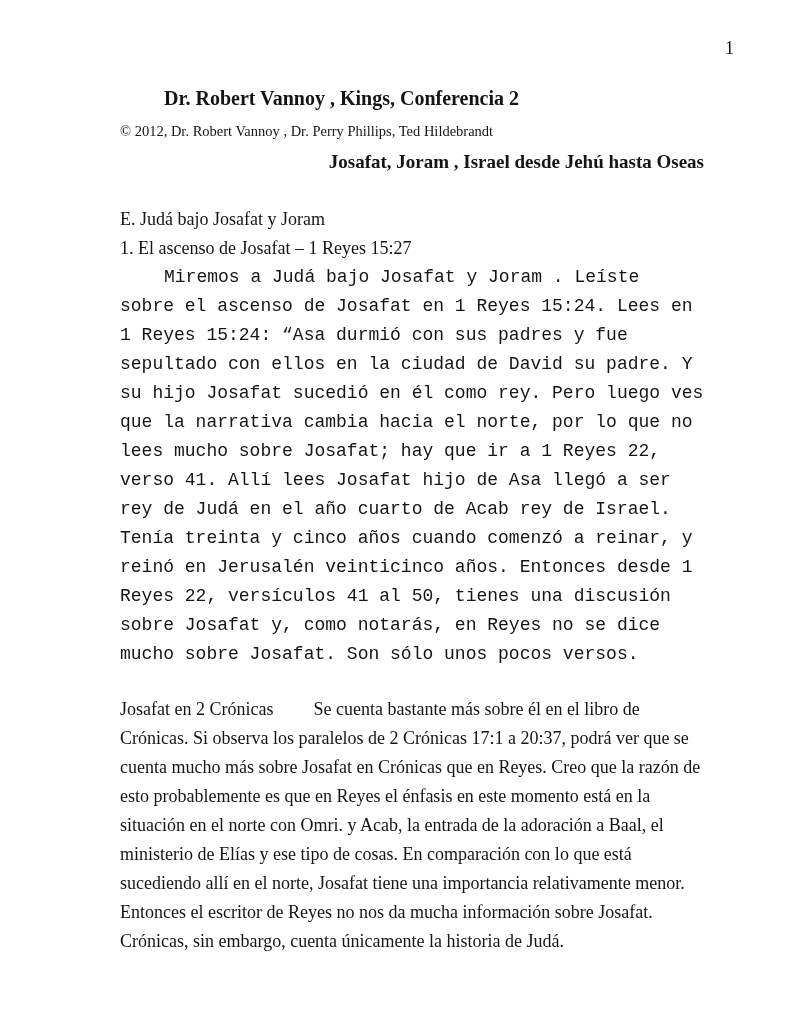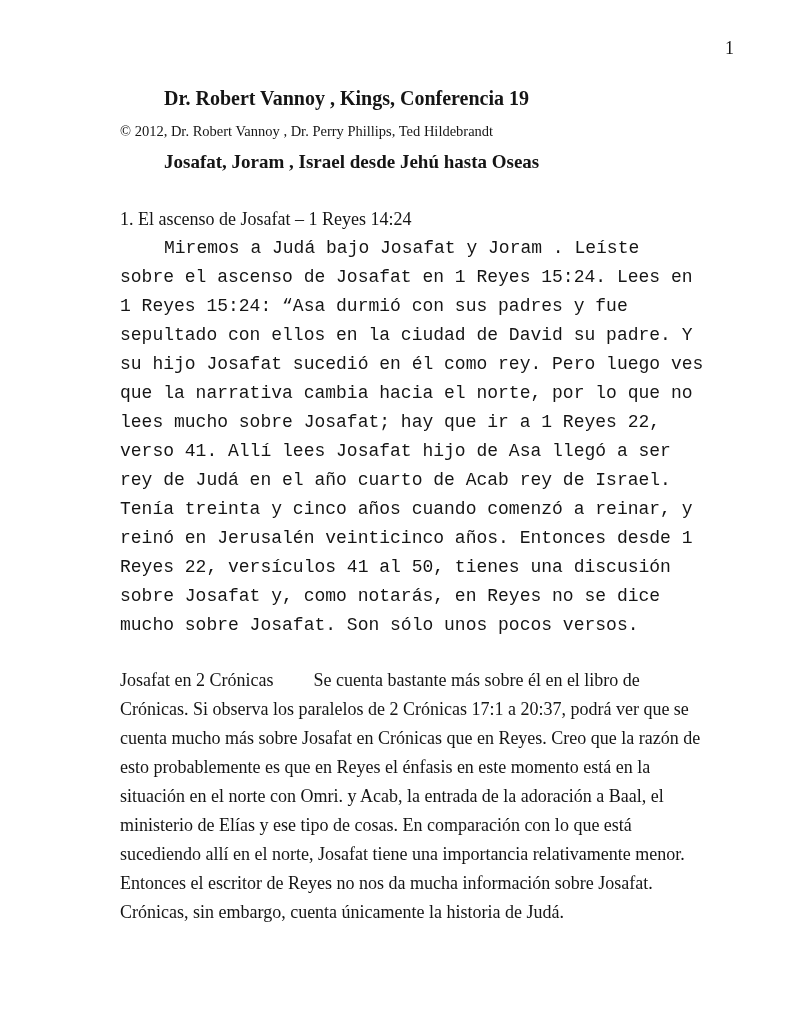--- a/index.html
+++ b/index.html
@@ -36,22 +36,23 @@
       line-height: 24px;
     }
     .copyright {
       font-size: 14.5px;
       margin: 12px 0 0 0;
       line-height: 18px;
     }
     .doc-subtitle {
       font-size: 19px;
       font-weight: bold;
-      margin: 10px 0 0 44px;
+      margin: 10px 0 0 64px;
       line-height: 23px;
+      text-align: right;
     }
     .body-text {
       margin-top: 32px;
       font-size: 18px;
       line-height: 29px;
     }
     .body-text p {
       margin: 0;
     }
     .indent {
@@ -68,30 +69,31 @@
   </style>
 </head>
 <body>
 
 <div class="page">
 
   <div class="page-number">1</div>
 
   <div class="content">
 
-    <div class="doc-title">Dr. Robert Vannoy , Kings, Conferencia 19</div>
+    <div class="doc-title">Dr. Robert Vannoy , Kings, Conferencia 2</div>
 
     <div class="copyright">© 2012, Dr. Robert Vannoy , Dr. Perry Phillips, Ted Hildebrandt</div>
 
     <div class="doc-subtitle">Josafat, Joram , Israel desde Jehú hasta Oseas</div>
 
     <div class="body-text">
 
+      <p>E. Judá bajo Josafat y Joram</p>
 
-      <p>1. El ascenso de Josafat – 1 Reyes 14:24</p>
+      <p>1. El ascenso de Josafat – 1 Reyes 15:27</p>
 
       <p class="indent">Miremos a Judá bajo Josafat y Joram . Leíste sobre el ascenso de Josafat en 1 Reyes 15:24. Lees en 1 Reyes 15:24: “Asa durmió con sus padres y fue sepultado con ellos en la ciudad de David su padre. Y su hijo Josafat sucedió en él como rey. Pero luego ves que la narrativa cambia hacia el norte, por lo que no lees mucho sobre Josafat; hay que ir a 1 Reyes 22, verso 41. Allí lees Josafat hijo de Asa llegó a ser rey de Judá en el año cuarto de Acab rey de Israel. Tenía treinta y cinco años cuando comenzó a reinar, y reinó en Jerusalén veinticinco años. Entonces desde 1 Reyes 22, versículos 41 al 50, tienes una discusión sobre Josafat y, como notarás, en Reyes no se dice mucho sobre Josafat. Son sólo unos pocos versos.</p>
 
       <p class="para-space"><span>Josafat en 2 Crónicas</span><span class="tab-gap"></span><span>Se cuenta bastante más sobre él en el libro de Crónicas. Si observa los paralelos de 2 Crónicas 17:1 a 20:37, podrá ver que se cuenta mucho más sobre Josafat en Crónicas que en Reyes. Creo que la razón de esto probablemente es que en Reyes el énfasis en este momento está en la situación en el norte con Omri. y Acab, la entrada de la adoración a Baal, el ministerio de Elías y ese tipo de cosas. En comparación con lo que está sucediendo allí en el norte, Josafat tiene una importancia relativamente menor. Entonces el escritor de Reyes no nos da mucha información sobre Josafat. Crónicas, sin embargo, cuenta únicamente la historia de Judá.</span></p>
 
 
     </div>
 
   </div>
 

